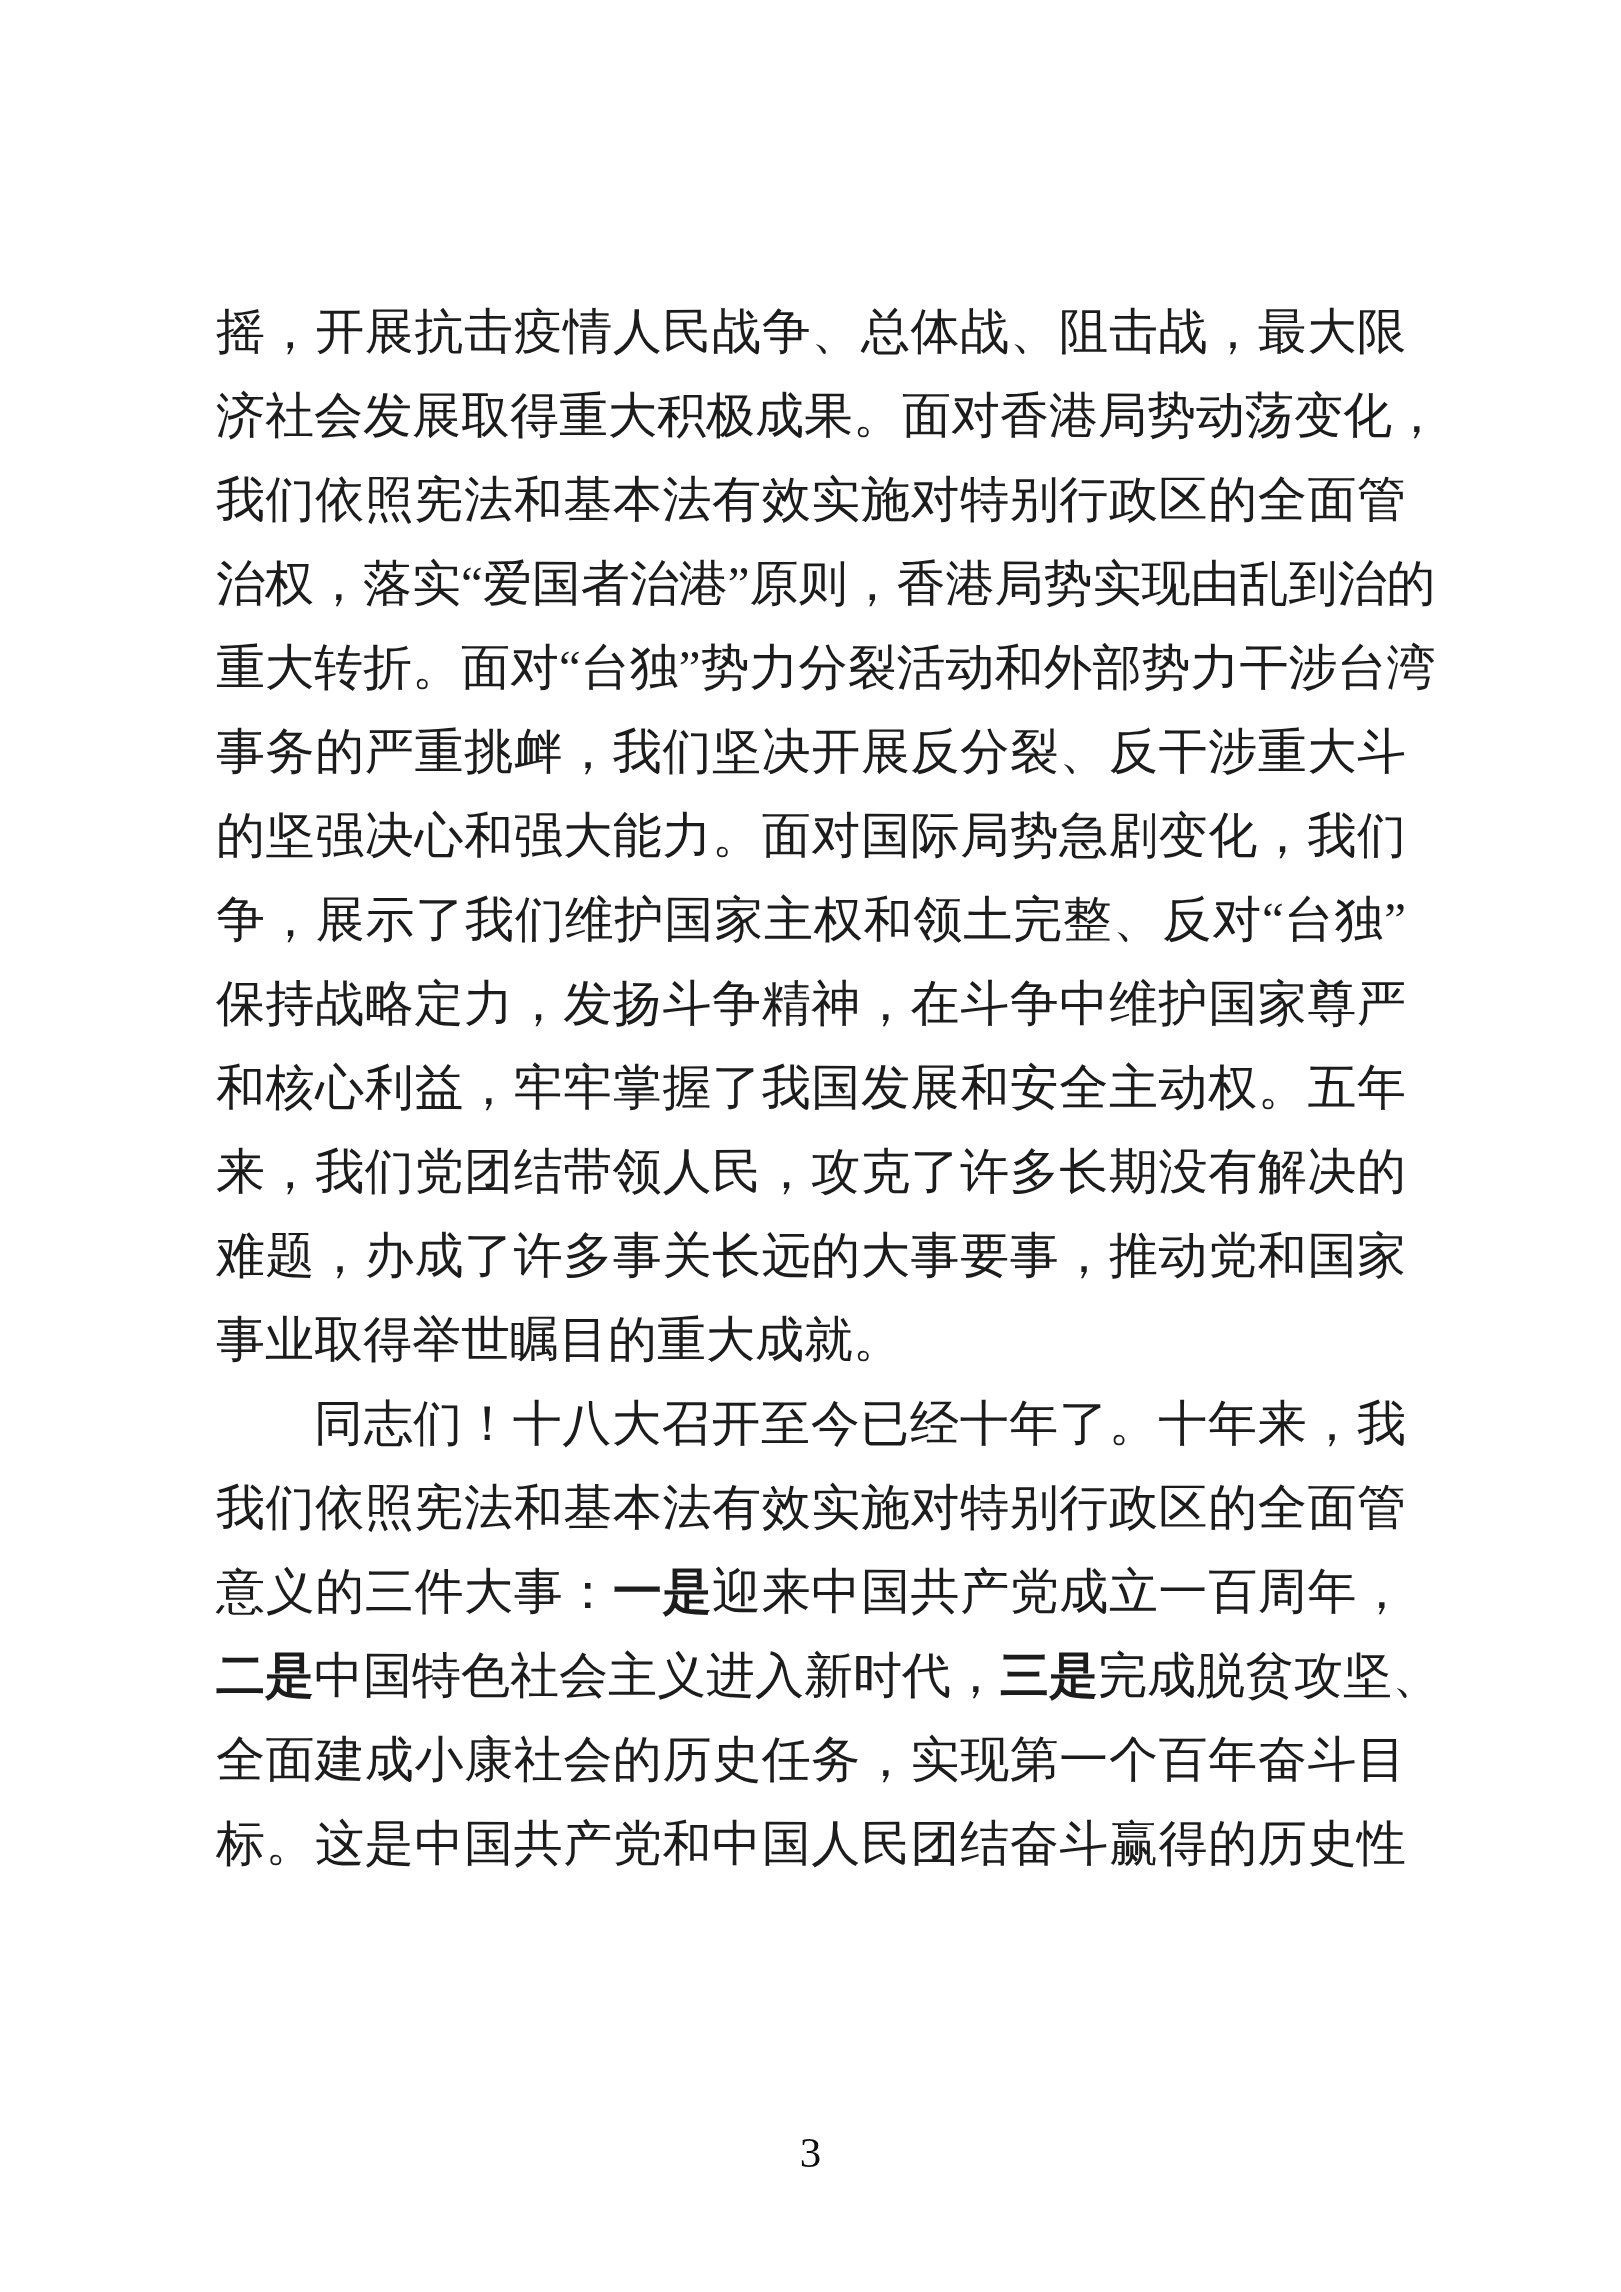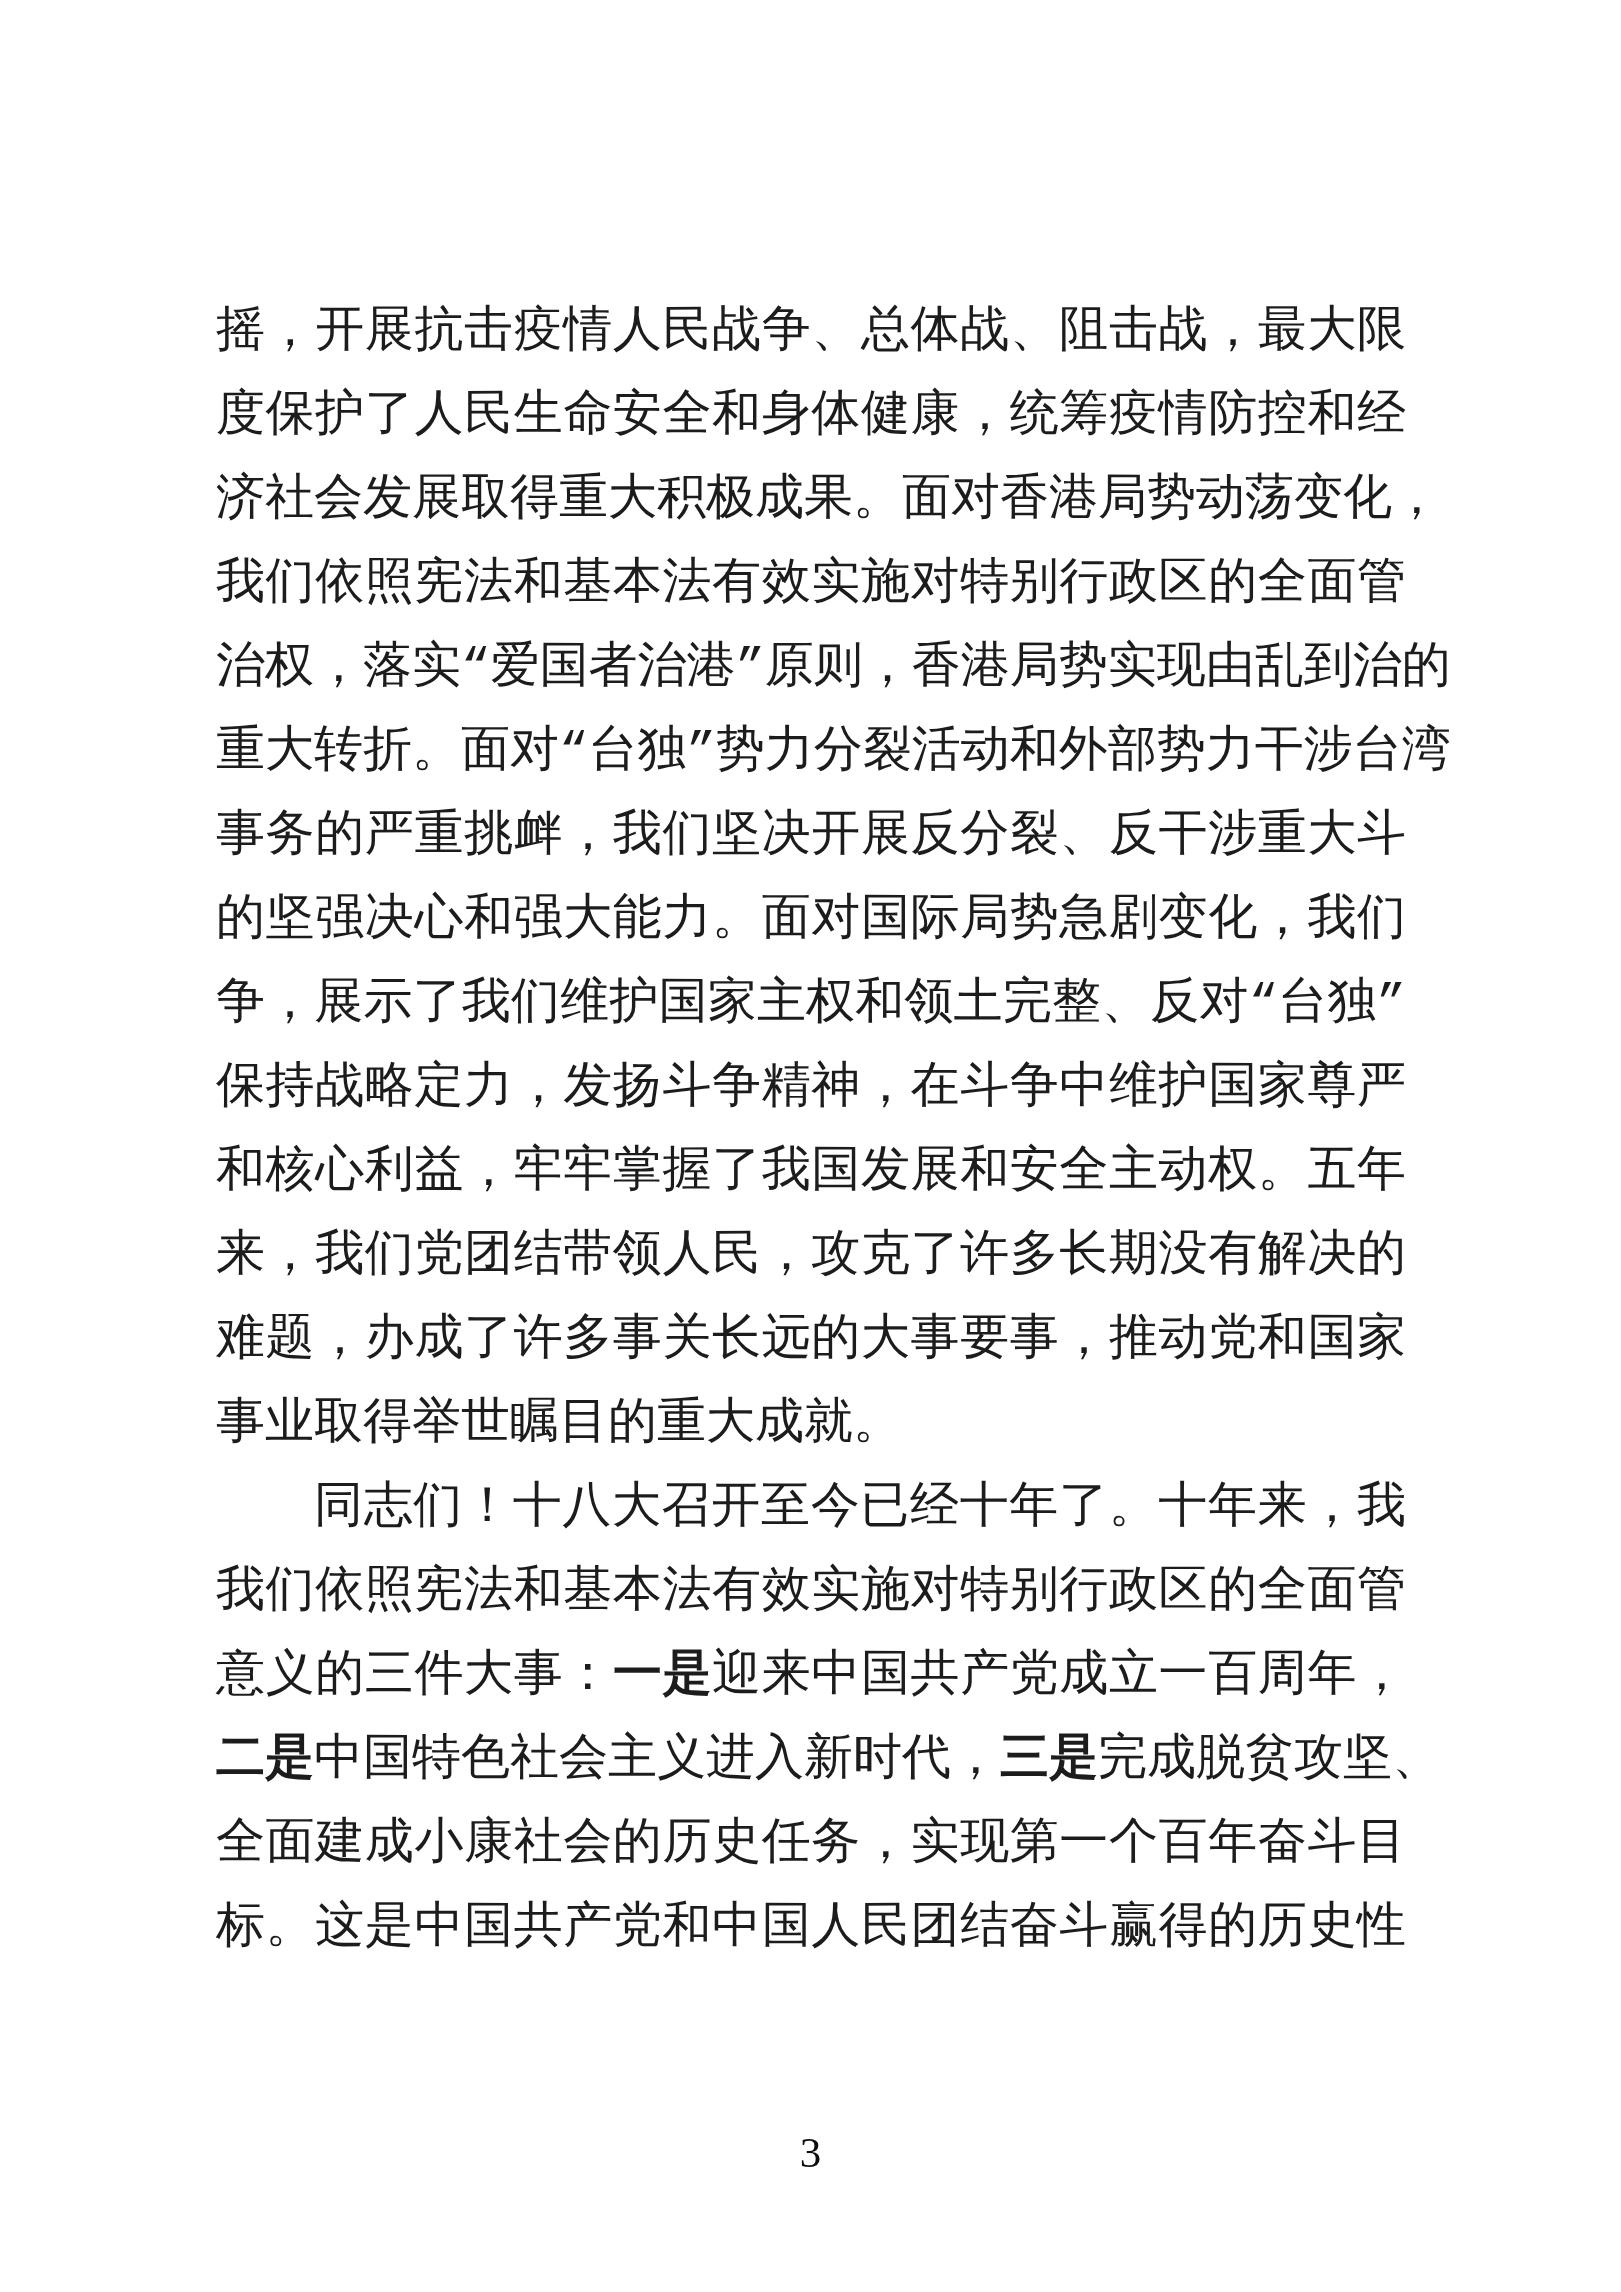--- a/index.html
+++ b/index.html
@@ -23,21 +23,20 @@
   }
   .doc-line {
     height: 84px;
     line-height: 84px;
     font-size: 49px;
     color: #1c1c1c;
     white-space: nowrap;
     text-align: justify;
     text-align-last: justify;
     letter-spacing: 0;
-    font-family: Liberation Mono, monospace;
   }
   .doc-line.para-end {
     text-align: center;
     text-align-last: left;
   }
   .doc-line.para-indent {
     text-indent: 98px;
   }
   .seg-bold {
     font-weight: 900;
@@ -54,21 +53,20 @@
     color: #0d0d0d;
     font-family: "Liberation Serif", "DejaVu Serif", serif;
   }
 </style>
 </head>
 <body>
 
 <div class="page">
   <div class="text-block" id="lines-container">
       <div class="doc-line"><span class="seg-normal">摇，开展抗击疫情人民战争、总体战、阻击战，最大限</span></div>
-      <div class="doc-line"><span class="seg-normal">度保护了人民生命安全和身体健康，统筹疫情防控和经</span></div>
       <div class="doc-line"><span class="seg-normal">济社会发展取得重大积极成果。面对香港局势动荡变化，</span></div>
       <div class="doc-line"><span class="seg-normal">我们依照宪法和基本法有效实施对特别行政区的全面管</span></div>
       <div class="doc-line"><span class="seg-normal">治权，落实“爱国者治港”原则，香港局势实现由乱到治的</span></div>
       <div class="doc-line"><span class="seg-normal">重大转折。面对“台独”势力分裂活动和外部势力干涉台湾</span></div>
       <div class="doc-line"><span class="seg-normal">事务的严重挑衅，我们坚决开展反分裂、反干涉重大斗</span></div>
       <div class="doc-line"><span class="seg-normal">的坚强决心和强大能力。面对国际局势急剧变化，我们</span></div>
       <div class="doc-line"><span class="seg-normal">争，展示了我们维护国家主权和领土完整、反对“台独”</span></div>
       <div class="doc-line"><span class="seg-normal">保持战略定力，发扬斗争精神，在斗争中维护国家尊严</span></div>
       <div class="doc-line"><span class="seg-normal">和核心利益，牢牢掌握了我国发展和安全主动权。五年</span></div>
       <div class="doc-line"><span class="seg-normal">来，我们党团结带领人民，攻克了许多长期没有解决的</span></div>

